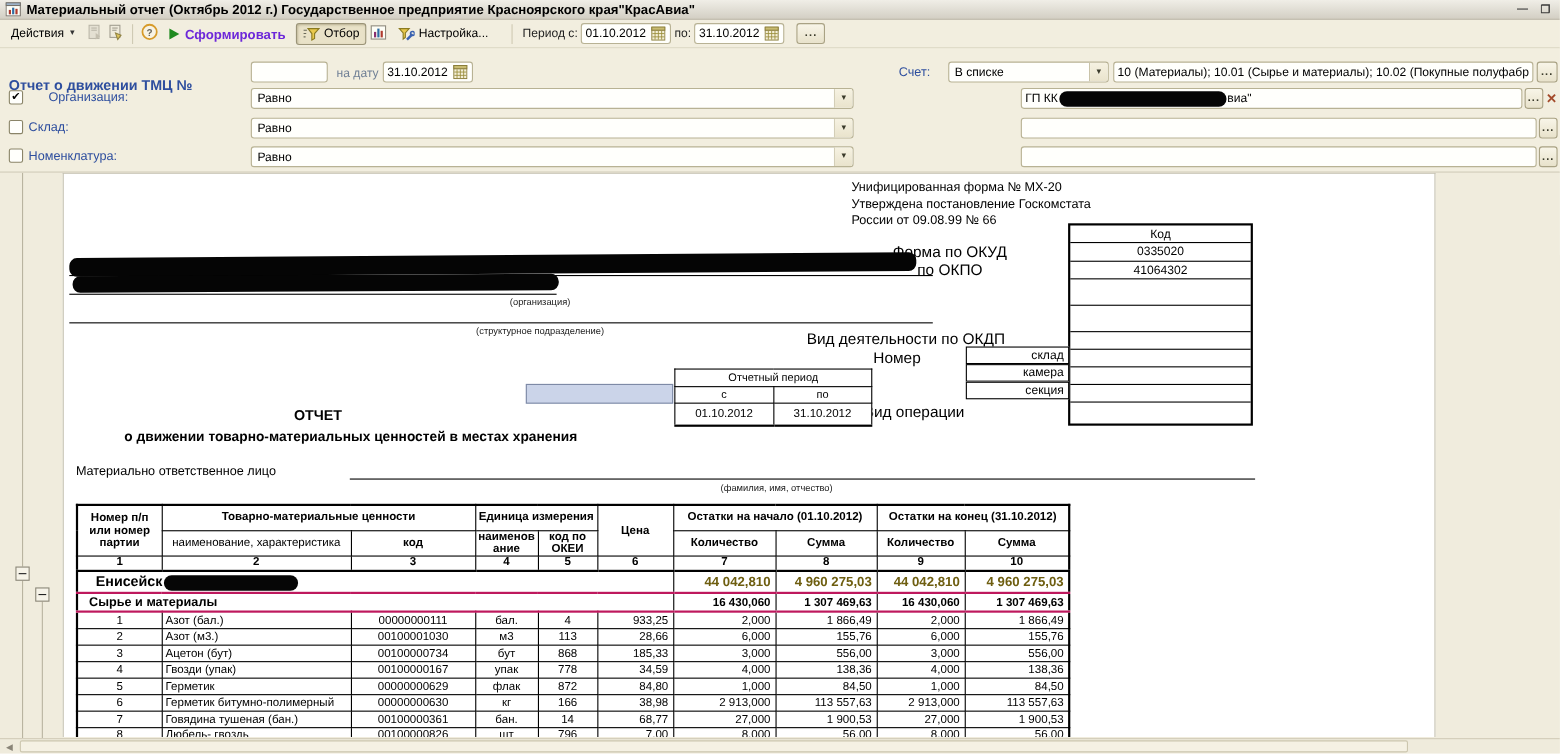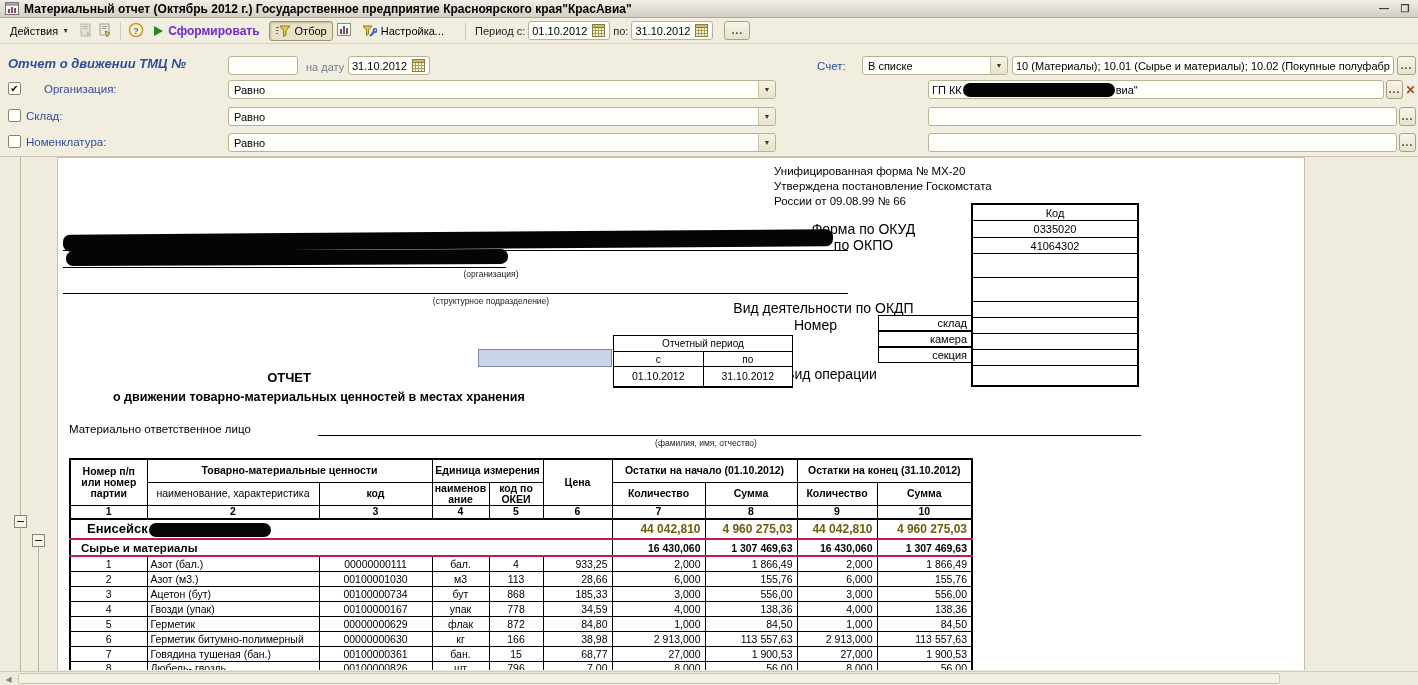--- a/index.html
+++ b/index.html
@@ -203,21 +203,21 @@
           <path d="M3.5 4v8M6.5 4v8M9.5 4v8M1 6.5h11M1 9.5h11" stroke="#9C8F3F" stroke-width="0.8"></path>
         </svg>
     </span>
   </div>
   <div class="dots" style="width:26px;margin-left:8px;">
     <span>...</span>
   </div>
 </div>
 
 <div class="filters">
-  <span class="abs bluebold" style="left:8px;top:12px;font-style:italic;">Отчет о движении ТМЦ №</span>
+  <span class="abs bluebold" style="left:8px;top:26px;">Отчет о движении ТМЦ №</span>
   <div class="abs field" style="left:228px;top:12px;width:70px;"></div>
   <span class="abs graylbl" style="left:306px;top:17px;">на дату</span>
   <div class="abs field" style="left:348px;top:12px;width:82px;">
     <span class="val">31.10.2012</span>
     <span class="calbtn">
       <svg width="13" height="13" viewBox="0 0 13 13">
           <rect x="0.5" y="0.5" width="12" height="12" fill="#F4EFD8" stroke="#8A7D3A"></rect>
           <rect x="0.5" y="0.5" width="12" height="3" fill="#C9BC72" stroke="#8A7D3A"></rect>
           <path d="M3.5 4v8M6.5 4v8M9.5 4v8M1 6.5h11M1 9.5h11" stroke="#9C8F3F" stroke-width="0.8"></path>
         </svg>
@@ -482,21 +482,21 @@
             <td class="c6">2 913,000</td>
             <td class="c7">113 557,63</td>
             <td class="c8">2 913,000</td>
             <td class="c9">113 557,63</td>
           </tr>
           <tr class="item">
             <td class="c0">7</td>
             <td class="c1">Говядина тушеная (бан.)</td>
             <td class="c2">00100000361</td>
             <td class="c3">бан.</td>
-            <td class="c4">15</td>
+            <td class="c4">14</td>
             <td class="c5">68,77</td>
             <td class="c6">27,000</td>
             <td class="c7">1 900,53</td>
             <td class="c8">27,000</td>
             <td class="c9">1 900,53</td>
           </tr>
           <tr class="item">
             <td class="c0">8</td>
             <td class="c1">Дюбель- гвоздь</td>
             <td class="c2">00100000826</td>

